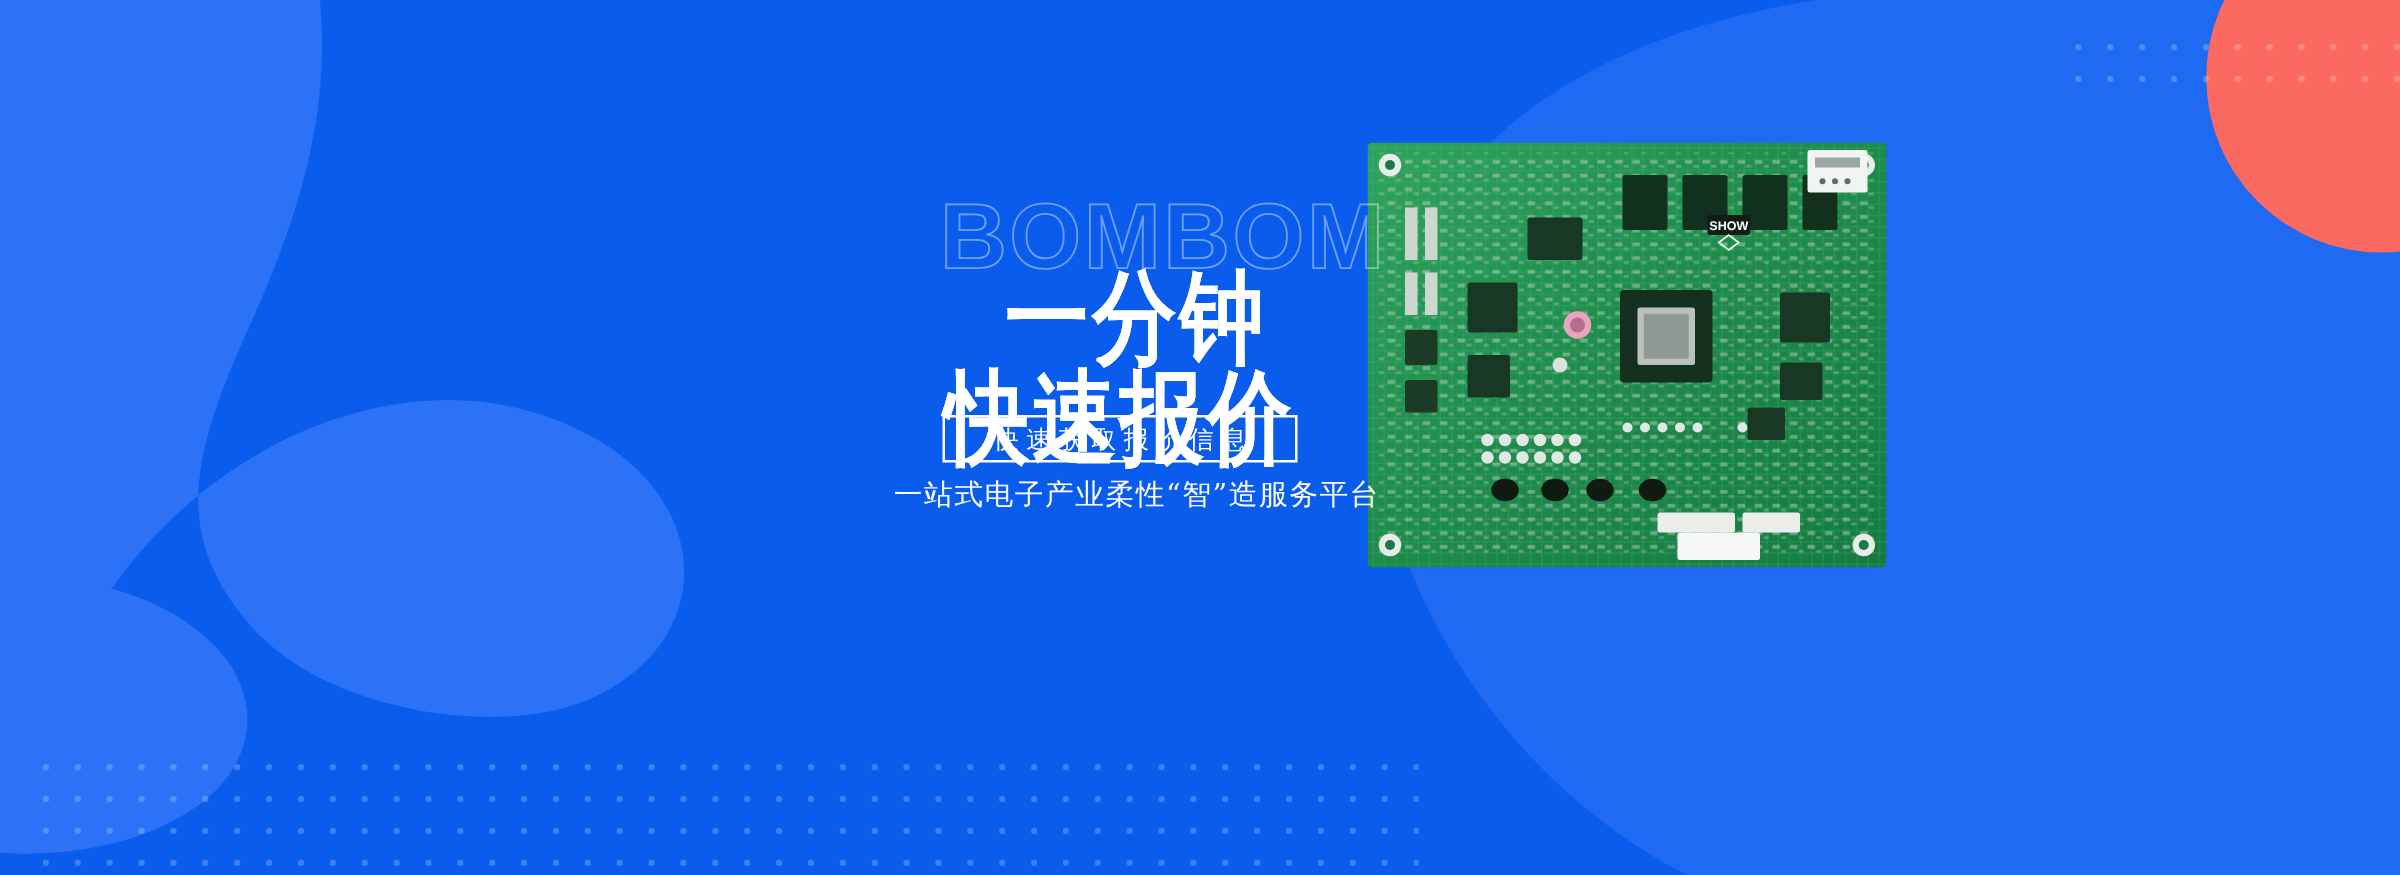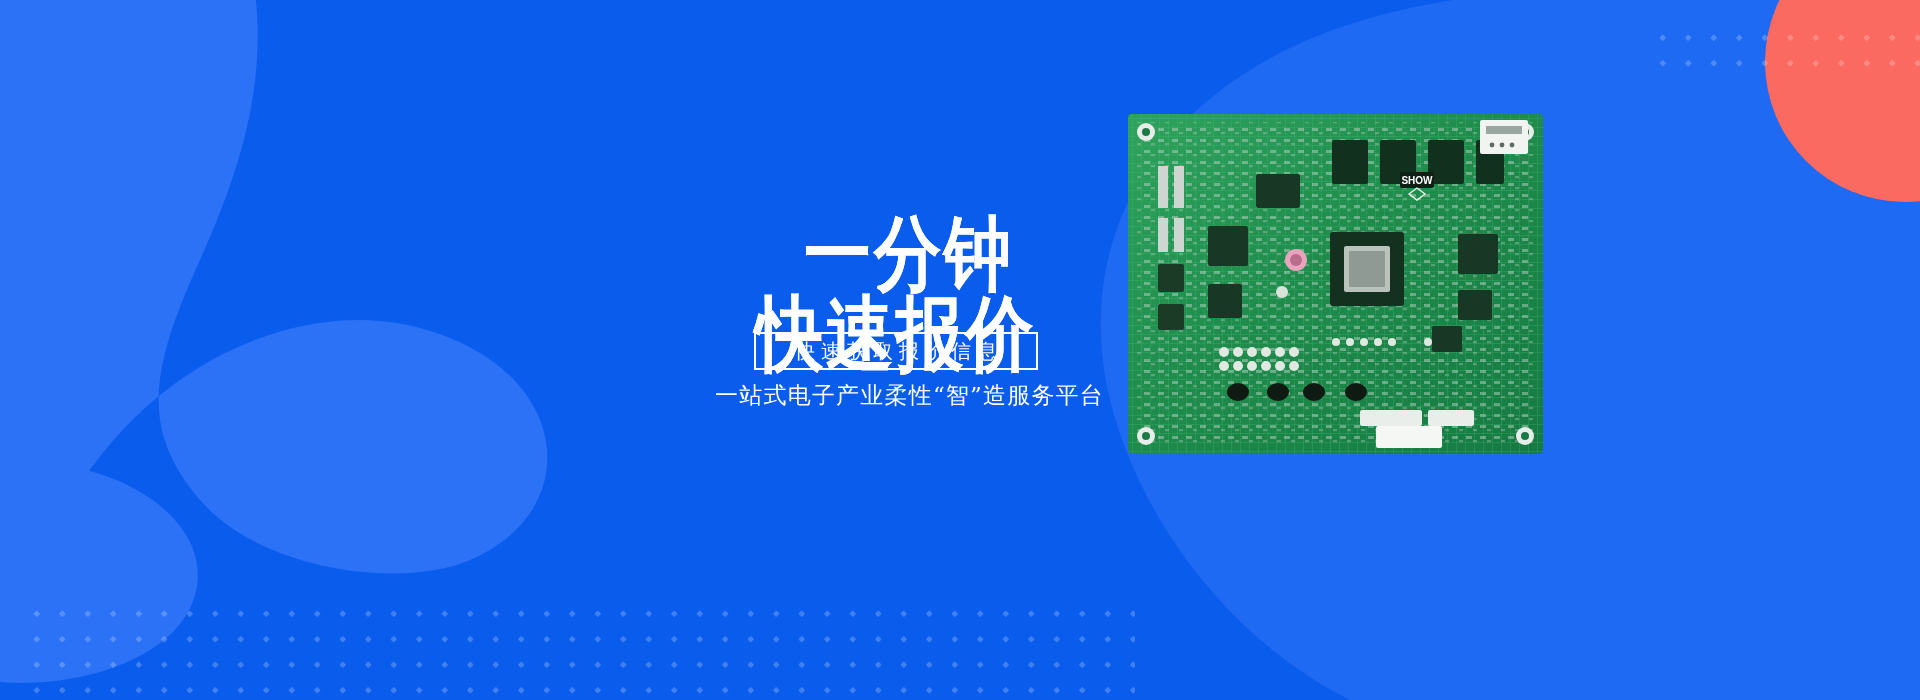--- a/index.html
+++ b/index.html
@@ -130,21 +130,21 @@
     color: #ffffff;
     font-size: 23px;
     letter-spacing: 1.2px;
     white-space: nowrap;
     font-family: "DejaVu Serif", "Liberation Serif", serif;
   }
 
   
   .pcb-wrap {
     position: absolute;
-    left: 1128px;
+    left: 1094px;
     top: 114px;
     width: 415px;
     height: 280px;
   }
   .pcb-svg {
     display: block;
     width: 415px;
     height: 340px;
   }
 </style>
@@ -294,20 +294,21 @@
       <g>
         <rect x="80" y="112" width="40" height="40" rx="2" fill="#183725"></rect>
         <rect x="80" y="170" width="34" height="34" rx="2" fill="#183725"></rect>
         <rect x="128" y="60" width="44" height="34" rx="2" fill="#183725"></rect>
       </g>
     </svg>
   </div>
 
   <div class="text-block">
 
+    <div class="watermark">BOMBOM</div>
 
     <div class="headline headline-1">一分钟</div>
 
     <div class="headline headline-2">快速报价</div>
 
     <div class="cta-box">
       <span class="cta-box-label">快速获取报价信息</span>
     </div>
 
     <div class="tagline">一站式电子产业柔性“智”造服务平台</div>

